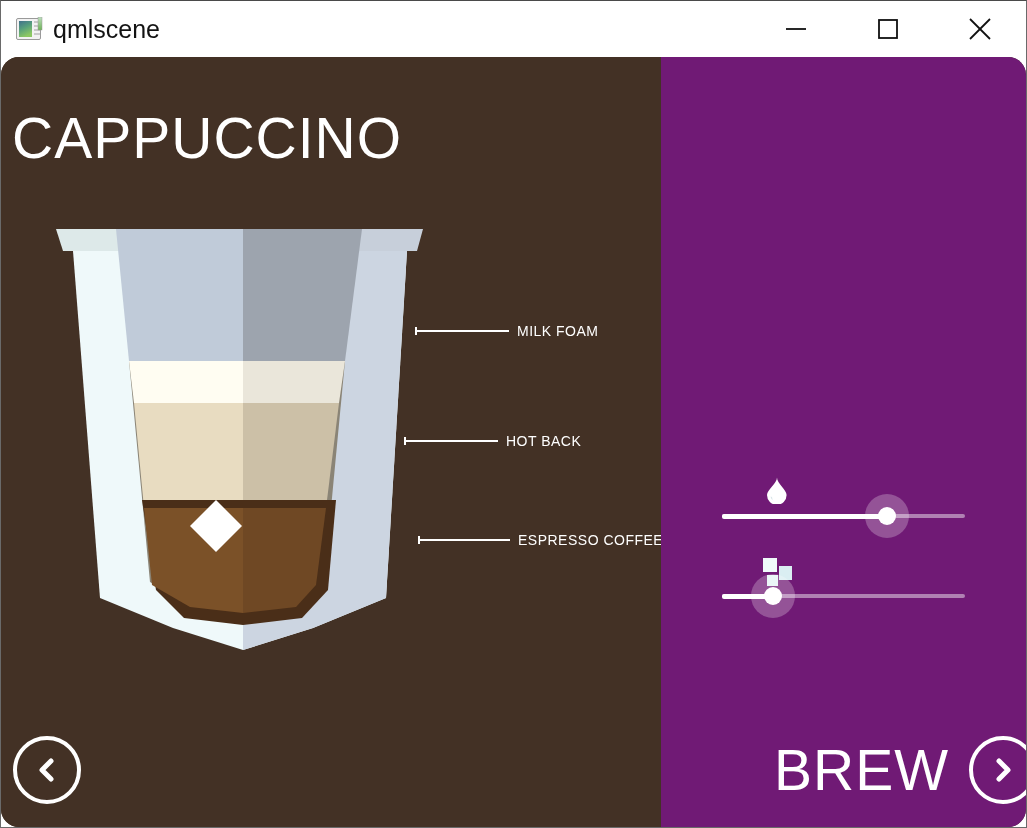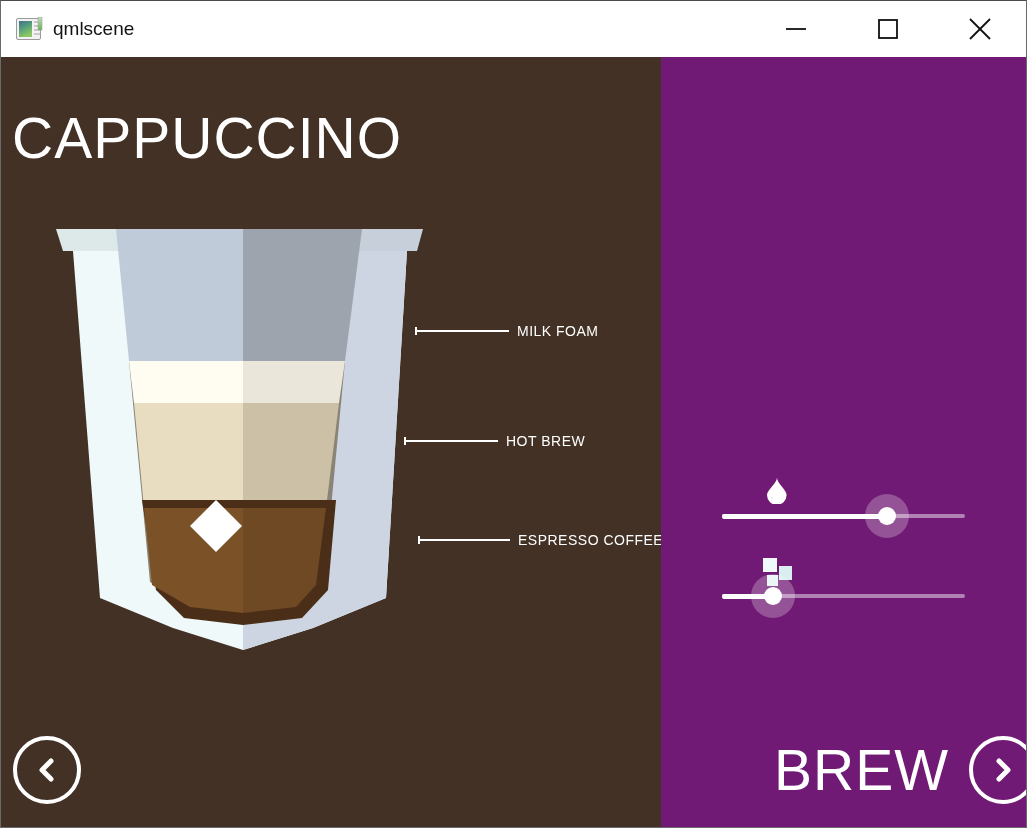--- a/index.html
+++ b/index.html
@@ -13,26 +13,26 @@
     display:flex; flex-direction:column;
     background:#fff;
   }
 
   
   .titlebar {
     height:56px; background:#ffffff; flex:0 0 56px;
     display:flex; align-items:center; position:relative;
   }
   .app-icon { width:27px; height:24px; margin-left:15px; flex:0 0 auto; }
-  .title-text { margin-left:10px; font-size:19px; color:#131313; }
+  .title-text { margin-left:10px; font-size:25px; color:#131313; }
   .caption-buttons { position:absolute; right:0; top:0; height:56px; display:flex; }
   .caption-btn { width:92px; height:56px; display:flex; align-items:center; justify-content:center; background:transparent; border:none; cursor:pointer; }
 
   
-  .content { position:relative; flex:1; overflow:hidden; background:#433125; }
+  .content { position:relative; flex:1; overflow:hidden; background:#433125;border-radius:18px; }
   .left-panel  { position:absolute; left:0; top:0; width:660px; height:770px; background:#433125; }
   .right-panel { position:absolute; left:660px; top:0; width:386px; height:770px; background:#701a75;padding-left:10px; }
 
   .page-title {
     position:absolute; left:11px; top:48px;
     font-size:57px; color:#ffffff; letter-spacing:1px; font-weight:normal;
     font-stretch:condensed;
   }
 
   .cup-svg { position:absolute; left:49px; top:165px; }
@@ -174,21 +174,21 @@
       </svg>
 
       <div class="layer-label" id="label-foam">
         <span class="tick"></span>
         <span class="line"></span>
         <span class="txt">MILK FOAM</span>
       </div>
       <div class="layer-label" id="label-milk">
         <span class="tick"></span>
         <span class="line"></span>
-        <span class="txt">HOT BREW</span>
+        <span class="txt">HOT BACK</span>
       </div>
       <div class="layer-label" id="label-espresso">
         <span class="tick"></span>
         <span class="line"></span>
         <span class="txt">ESPRESSO COFFEE</span>
       </div>
 
       <button class="nav-btn" id="back-button">
         <span class="nav-circle">
           <svg width="26" height="30" viewBox="0 0 26 30">

